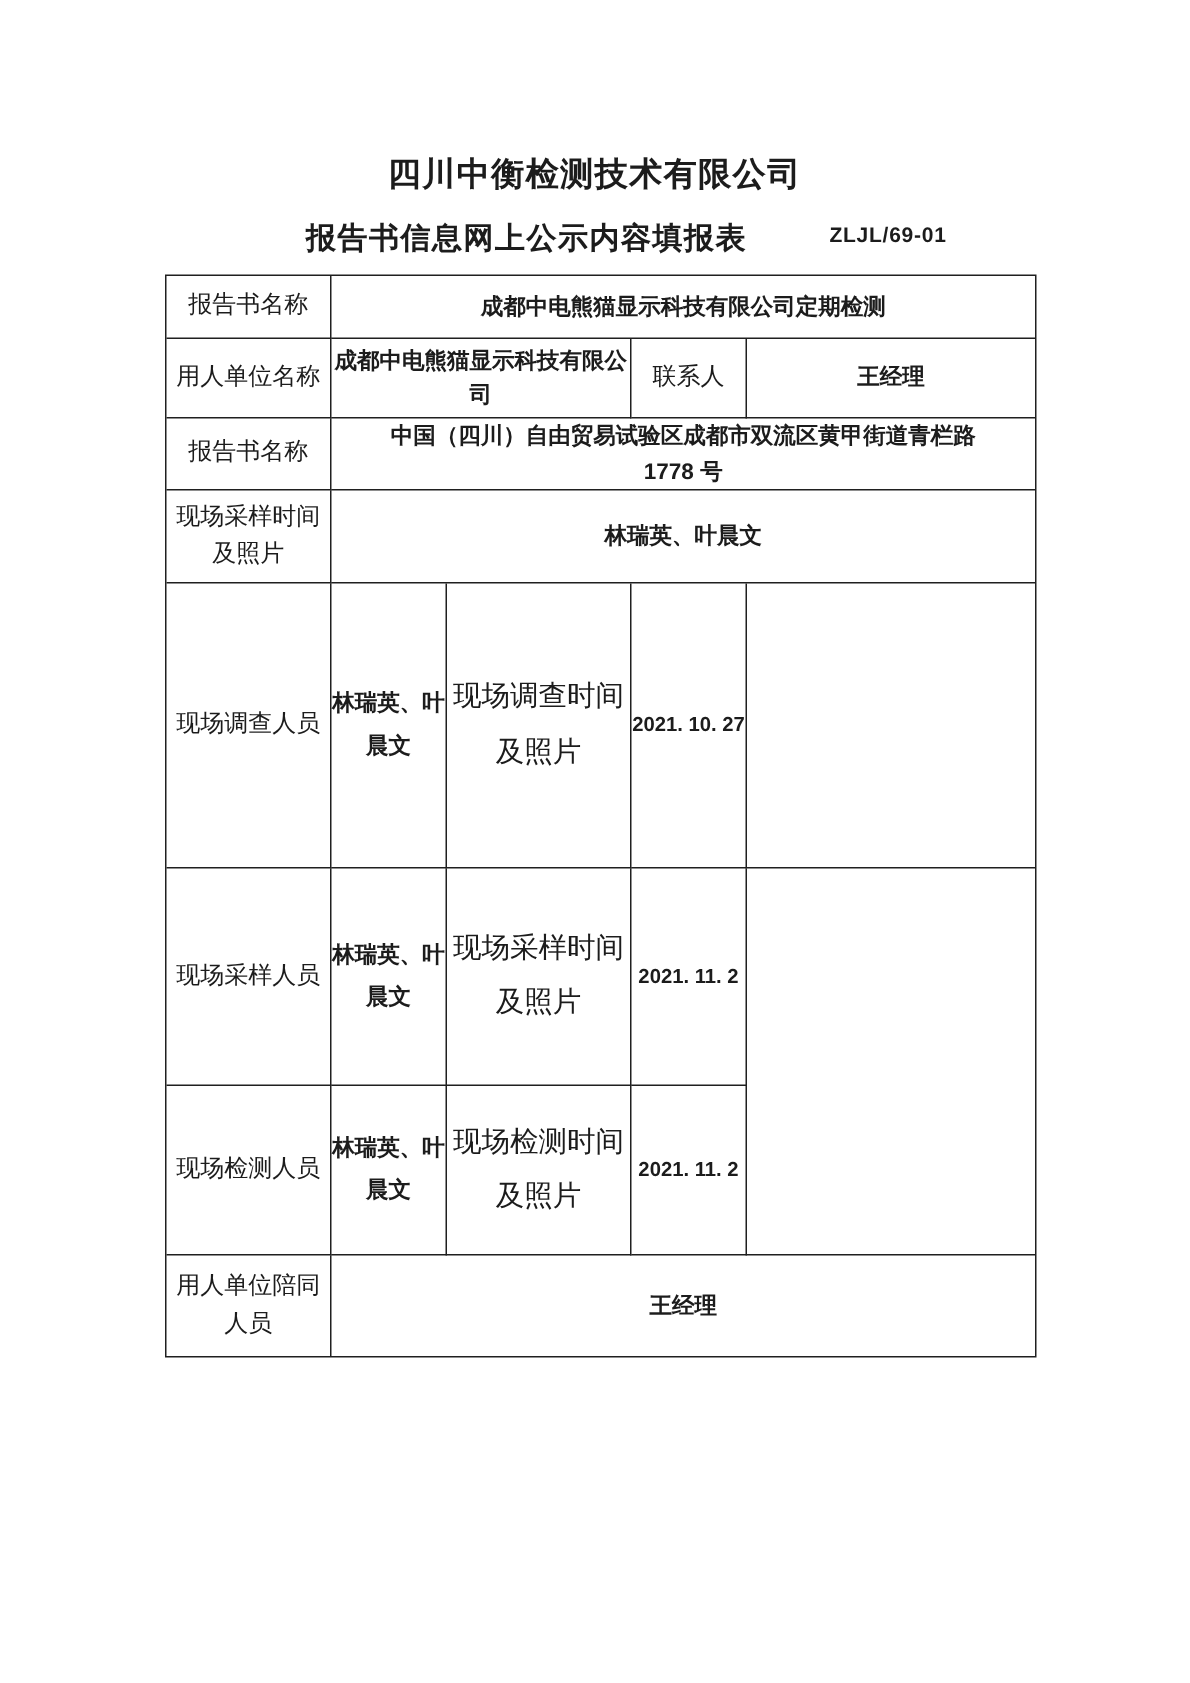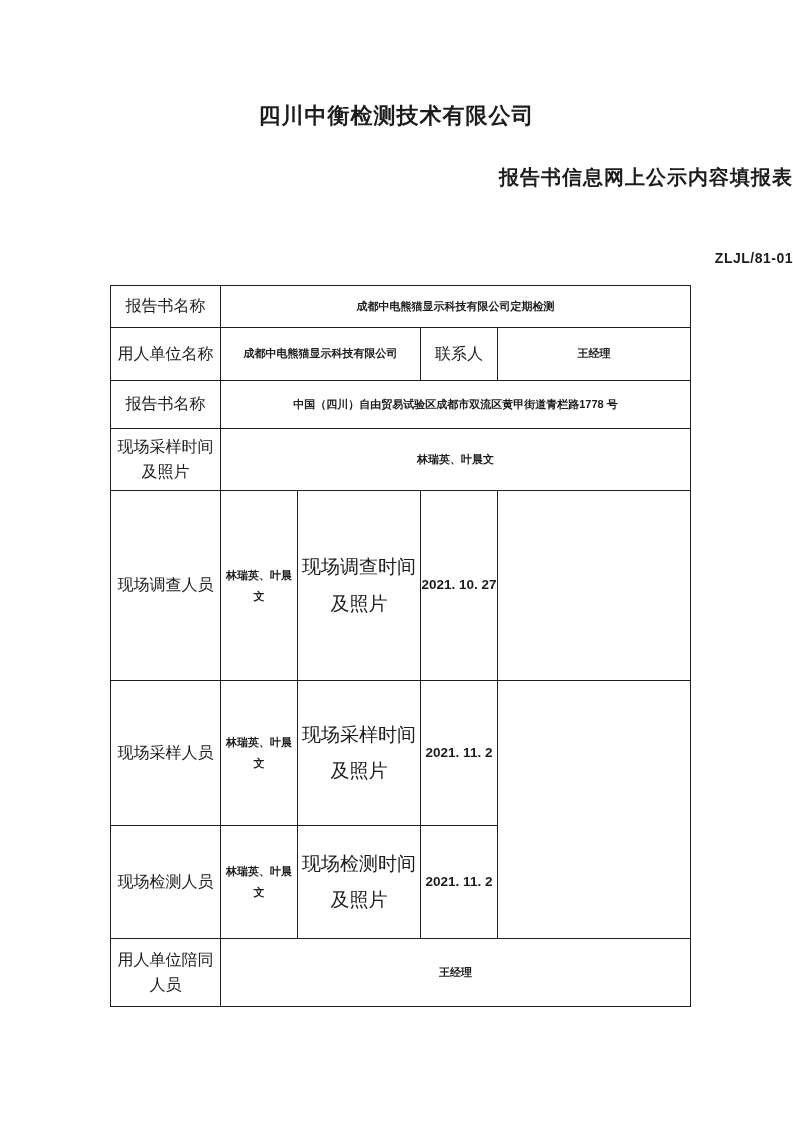--- a/index.html
+++ b/index.html
@@ -13,28 +13,27 @@
   }
   .doc-title {
     padding-top:103px;
     text-align:center;
     font-size:22px;
     font-weight:700;
     line-height:26px;
     letter-spacing:1px;
   }
   .subtitle-row {
-    margin-top:35px;
+    margin-top:14px;
     display:flex;
     justify-content:center;
     align-items:flex-end;
     gap:55px;
     padding-left:42px;
     line-height:26px;
-    flex-direction:column;
   }
   .doc-subtitle {
     font-size:20px;
     font-weight:700;
     letter-spacing:1px;
   }
   .form-code {
     font-size:14px;
     font-weight:700;
     padding-bottom:3px;
@@ -54,39 +53,39 @@
     align-items:center;
     justify-content:center;
     text-align:center;
     border-right:1.5px solid #1f1f1f;
     border-bottom:1.5px solid #1f1f1f;
     box-sizing:border-box;
     padding:2px 3px;
     line-height:1.55;
   }
   .lab { font-size:16px; font-weight:400; }
-  .val { font-size:11px; font-weight:700; }
+  .val { font-size:15px; font-weight:700; }
   .tlab { font-size:19px; font-weight:400; }
   .no-br { border-right:none; }
   .no-bb { border-bottom:none; }
   .tall { line-height:1.9; }
   .namecell { padding:2px 0; }
   .datecell { white-space:nowrap; padding:2px 0; font-size:13.5px; }
   .addr-text { display:inline-block; max-width:400px; }
 </style>
 </head>
 <body>
 
 <div class="page">
 
   <div class="doc-title">四川中衡检测技术有限公司</div>
 
   <div class="subtitle-row">
     <span class="doc-subtitle">报告书信息网上公示内容填报表</span>
-    <span class="form-code">ZLJL/81-01</span>
+    <span class="form-code">ZLJL/69-01</span>
   </div>
 
   <div class="form-table">
 
     <div class="c lab" style="grid-area:1/1/2/2">报告书名称</div>
     <div class="c val no-br" style="grid-area:1/2/2/6">成都中电熊猫显示科技有限公司定期检测</div>
 
     <div class="c val namecell" style="grid-area:2/2/3/4">成都中电熊猫显示科技有限公司</div>
     <div class="c lab" style="grid-area:2/1/3/2">用人单位名称</div>
     <div class="c lab" style="grid-area:2/4/3/5">联系人</div>

